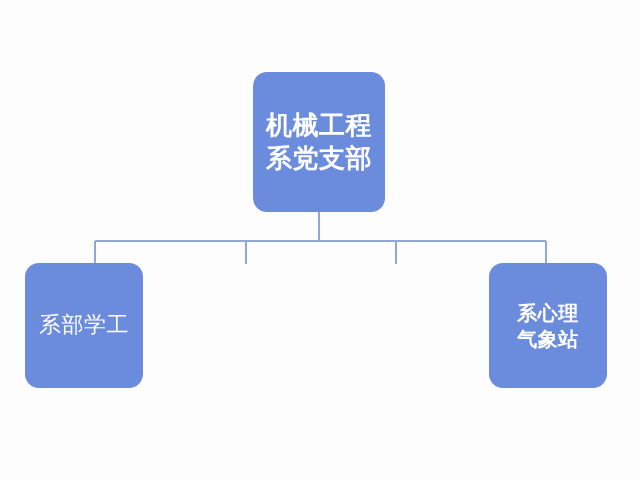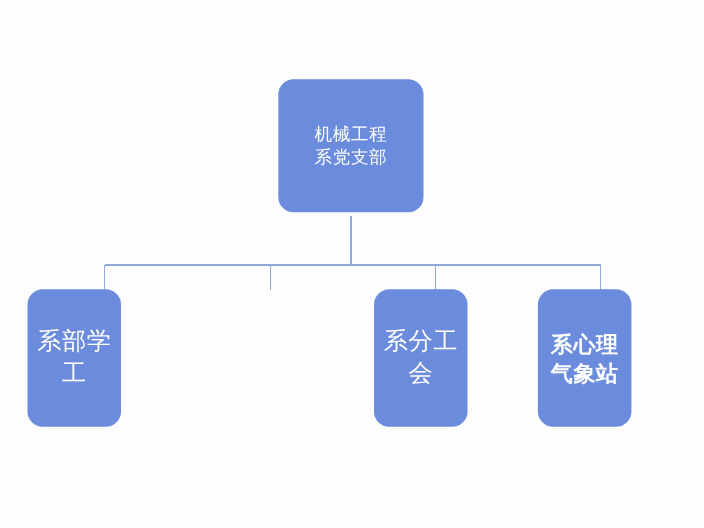--- a/index.html
+++ b/index.html
@@ -42,26 +42,27 @@
     font-weight: 400;
     letter-spacing: 0.5px;
     line-height: 1.28;
     white-space: pre-line;
     user-select: none;
   }
   .node-root {
     left: 253px;
     top: 72px;
     width: 132px;
-    height: 121px;
-    font-size: 16px;
+    height: 140px;
+    font-size: 26px;
+    font-weight: bold;
   }
   .node-child {
     top: 263px;
-    width: 85px;
+    width: 118px;
     height: 125px;
     font-size: 22px;
   }
   .node-child.two-line {
     font-size: 20px;
     line-height: 1.3;
     font-weight: bold;
   }
   .child-0 { left: 25px; }
   .child-1 { left: 176px; }
@@ -83,18 +84,17 @@
       <line x1="546" y1="241" x2="546" y2="264"></line>
     </g>
   </svg>
 
   <div class="node node-root">机械工程
 系党支部</div>
 
   <div class="node node-child child-0">系部学工</div>
 
 
-  <div class="node node-child child-2">系分工会</div>
 
   <div class="node node-child two-line child-3">系心理
 气象站</div>
 
 </div>
 
 </body></html>

